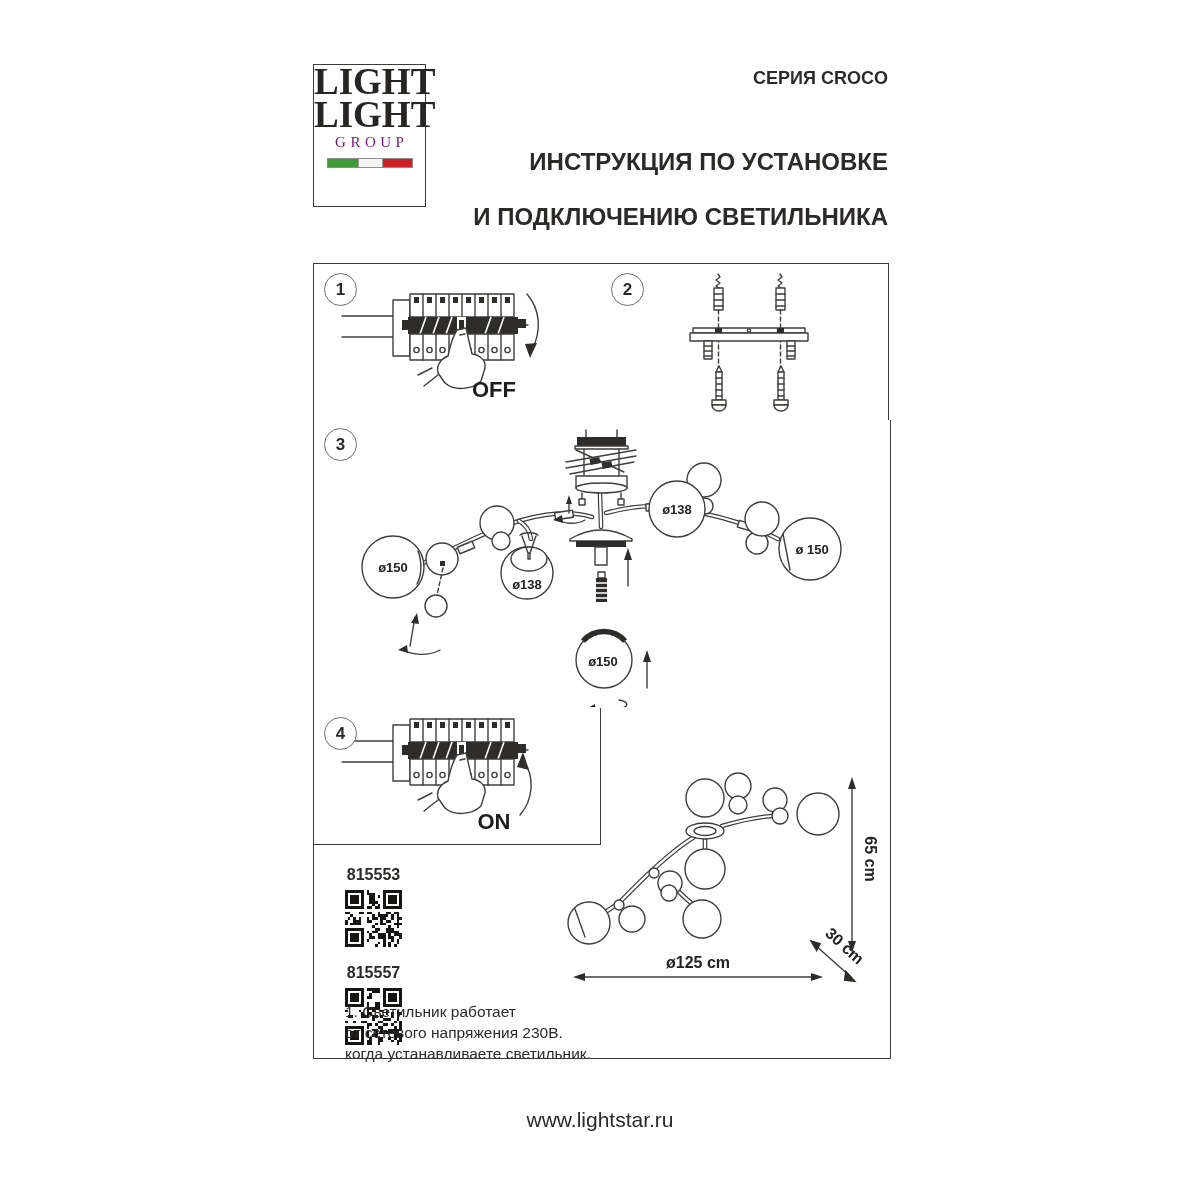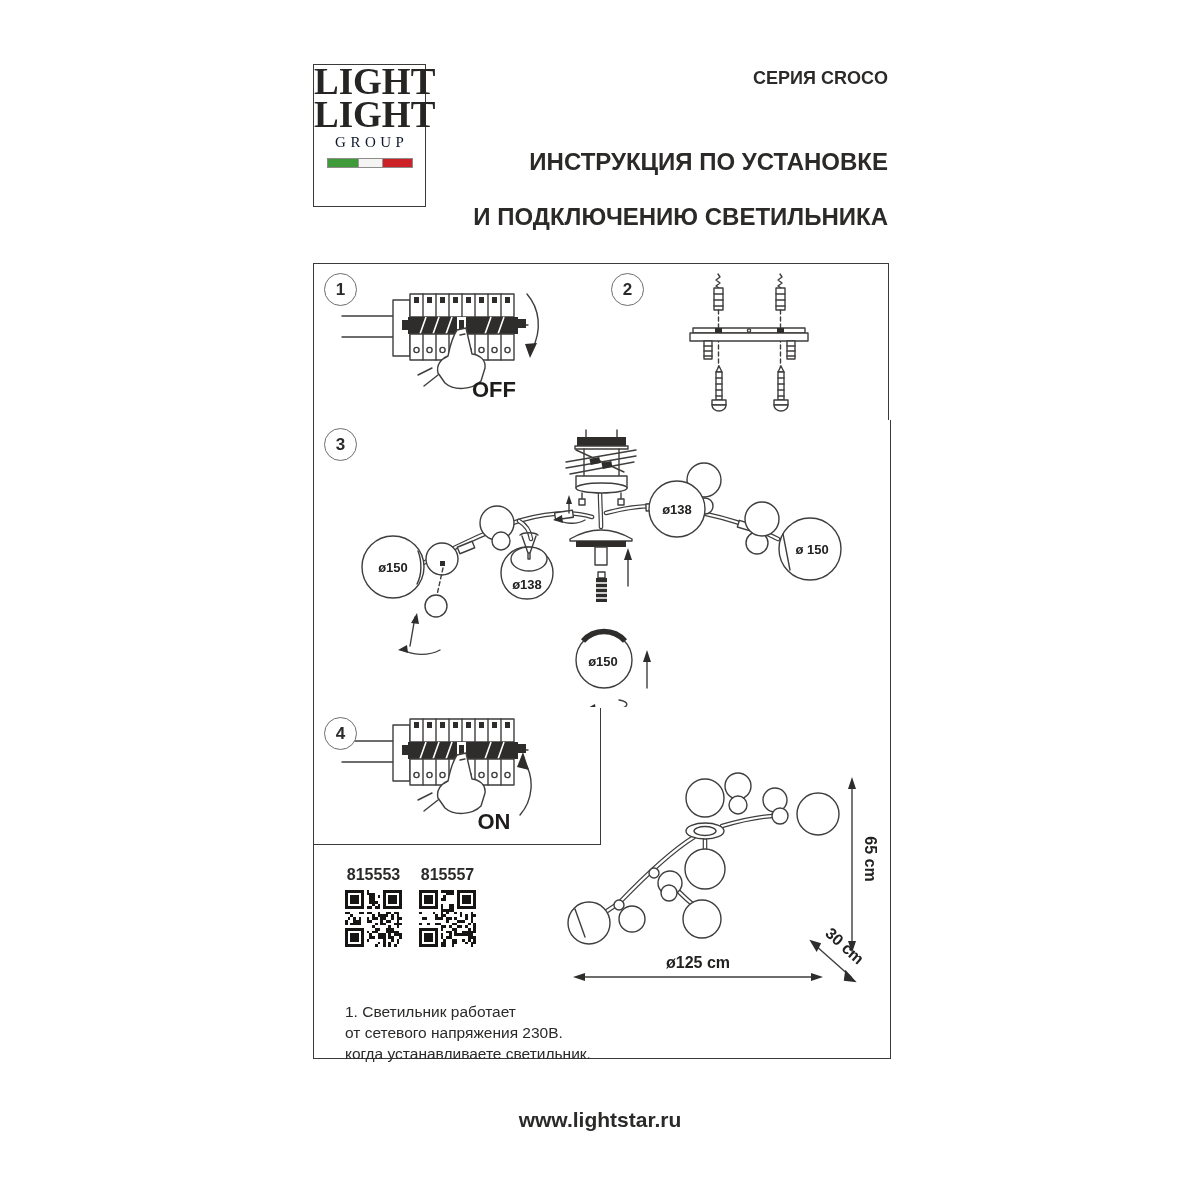--- a/index.html
+++ b/index.html
@@ -10,48 +10,48 @@
   .step{position:absolute;width:31px;height:31px;border:1.6px solid #6f6e6d;border-radius:50%;
         background:#fff;display:flex;align-items:center;justify-content:center;
         font-weight:700;font-size:17px;color:#2b2a29;z-index:5;}
   
   .logo-box{position:absolute;left:313px;top:64px;width:111px;height:141px;
             border:1.5px solid #3b3a39;text-align:center;}
   .logo-word{font-family:"Liberation Serif",serif;font-weight:700;font-size:37px;
              line-height:33px;color:#262524;letter-spacing:0px;}
   .logo-word.first{}
   .logo-group{font-family:"Liberation Serif",serif;font-weight:400;font-size:15px;
-              letter-spacing:4.5px;color:#0f172a;margin-top:3px;text-indent:4.5px;}
+              letter-spacing:4.5px;color:#701a75;margin-top:3px;text-indent:4.5px;}
   .flag{width:86px;height:10px;margin:7px auto 0;display:flex;border:1px solid #8d8c8a;box-sizing:border-box;}
   .flag .g{flex:0 0 36%;}
   .flag .w{flex:0 0 30%;background:#f4f4f2;border-left:1px solid #9a9998;border-right:1px solid #9a9998;box-sizing:border-box;}
   .flag .r{flex:1 1 auto;}
   .hdr{position:absolute;top:62px;right:312px;text-align:right;}
   .hdr .line{font-weight:700;font-size:18px;line-height:33px;color:#2b2a29;}
   .hdr .gap{height:28px;}
   .hdr .title{font-weight:700;font-size:24px;line-height:32px;color:#2b2a29;margin-top:23px;}
   
   svg{display:block;}
   .ln{stroke:#3f3e3d;stroke-width:1.4;fill:none;stroke-linecap:round;stroke-linejoin:round;}
   .lnf{stroke:#3f3e3d;stroke-width:1.4;fill:#fff;stroke-linejoin:round;}
   .blk{fill:#2e2d2c;stroke:none;}
   .tube-o{stroke:#3f3e3d;stroke-width:4.6;fill:none;stroke-linecap:round;}
   .tube-i{stroke:#fff;stroke-width:2.2;fill:none;stroke-linecap:round;}
   .dash{stroke-dasharray:4 3;}
   .sph{font-family:"Liberation Sans",sans-serif;font-weight:700;font-size:13px;fill:#232221;text-anchor:middle;}
   .swlabel{font-family:"Liberation Sans",sans-serif;font-weight:700;font-size:22px;fill:#1d1c1b;text-anchor:middle;}
   .dim{font-family:"Liberation Sans",sans-serif;font-weight:700;font-size:16px;fill:#232221;text-anchor:middle;}
   
-  .qr-wrap{position:absolute;left:345px;top:866px;display:flex;gap:17px;}
+  .qr-wrap{position:absolute;left:345px;top:866px;display:flex;gap:17px;flex-direction:column;}
   .qr-item{width:57px;}
   .qr-label{font-weight:700;font-size:16px;color:#2b2a29;text-align:center;margin-bottom:6px;}
   .qr-code{width:57px;height:57px;}
   .notes{position:absolute;left:345px;top:960px;width:250px;font-size:15.5px;line-height:21px;color:#2b2a29;margin-top:41px;}
   .footer{position:absolute;left:0;right:0;top:1108px;text-align:center;
-          font-weight:700;font-size:21px;color:#2b2a29;}
+          font-weight:400;font-size:21px;color:#2b2a29;}
 </style>
 </head>
 <body>
 
 <div class="logo-box">
   <div class="logo-word first">LIGHT</div>
   <div class="logo-word">LIGHT</div>
   <div class="logo-group">GROUP</div>
   <div class="flag">
     <span class="g" style="background:#3f9b3a"></span>

